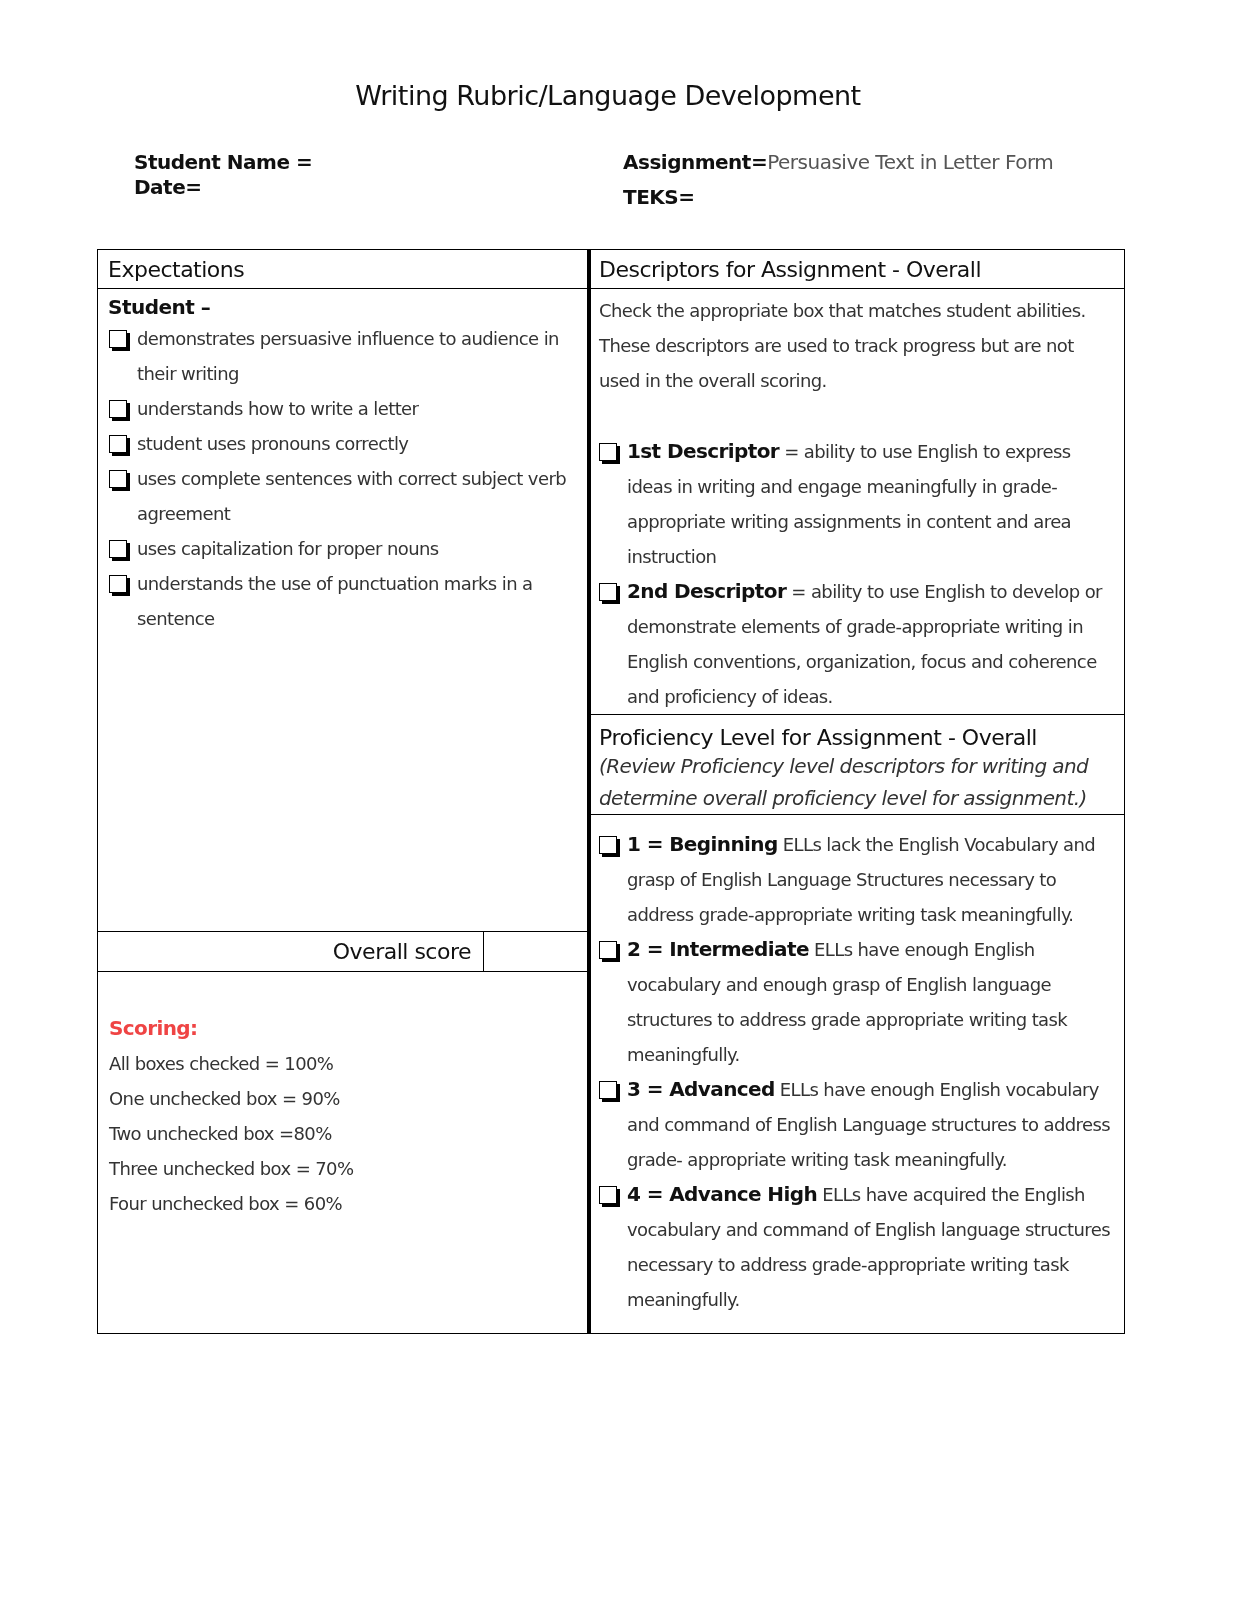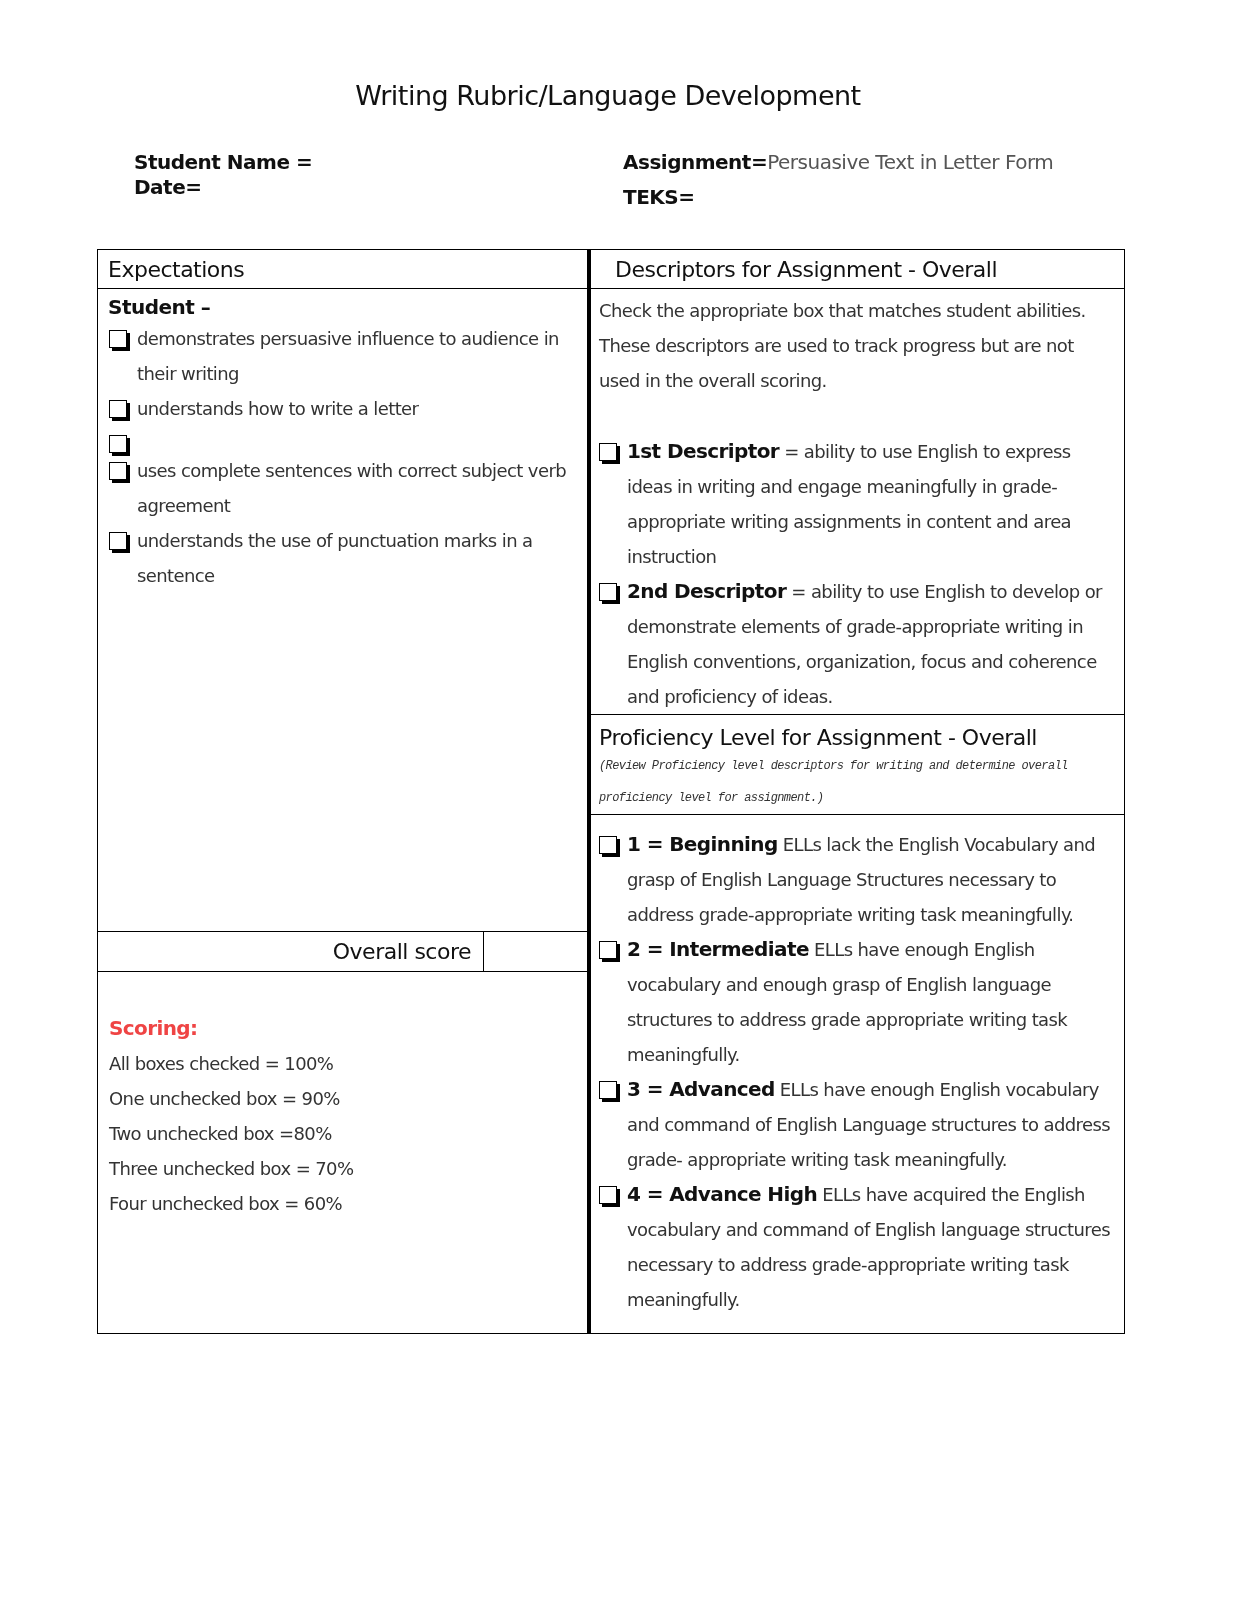--- a/index.html
+++ b/index.html
@@ -20,21 +20,21 @@
   .score-row .lbl { width: 373px; text-align: right; padding-right: 12px; font-size: 22px; line-height: 40px; border-right: 1.5px solid #000; letter-spacing: -0.5px; }
   .score-row .cell { flex: 1; }
   .scoring { position: absolute; left: 11px; top: 760px; font-size: 18px; color: #333; letter-spacing: -0.6px; }
   .scoring .ttl { font-size: 20px; font-weight: bold; color: #ef4444; line-height: 36px; }
   .scoring .ln { line-height: 35px; }
   .intro { padding: 4px 16px 0 8px; font-size: 18px; line-height: 35px; color: #333; letter-spacing: -0.6px; }
   .desc-list { padding: 0 14px 0 8px; margin-top: 36px; }
   .desc-list .item b, .prof-list .item b { color: #111; font-size: 20px; }
   .sec2 { position: absolute; left: 0; top: 464px; width: 533px; border-top: 1.5px solid #000; }
   .sec2 .hdr2 { font-size: 22px; padding: 10px 0 0 8px; letter-spacing: -0.5px; }
-  .sec2 .note { font-style: italic; font-size: 12px; line-height: 32px; color: #333; padding: 0 8px; letter-spacing: -0.6px; font-family: Liberation Mono, monospace; }
+  .sec2 .note { font-style: italic; font-size: 20px; line-height: 32px; color: #333; padding: 0 8px; letter-spacing: -0.6px; }
   .prof-list { border-top: 1.5px solid #000; padding: 12px 14px 0 8px; }
 </style>
 </head>
 <body>
 
 <div class="page-title">Writing Rubric/Language Development</div>
 
 <div class="meta" style="left:109px; top:150px;">
   <b>Student Name =</b>
   <span class="val"></span>
@@ -59,24 +59,29 @@
       <div class="item">
           <span class="cb"></span>
           <span>demonstrates persuasive influence to audience in their writing</span>
         </div>
       <div class="item">
           <span class="cb"></span>
           <span>understands how to write a letter</span>
         </div>
       <div class="item">
           <span class="cb"></span>
+          <span>student uses pronouns correctly</span>
         </div>
       <div class="item">
           <span class="cb"></span>
           <span>uses complete sentences with correct subject verb agreement</span>
+        </div>
+      <div class="item">
+          <span class="cb"></span>
+          <span>uses capitalization for proper nouns</span>
         </div>
       <div class="item">
           <span class="cb"></span>
           <span>understands the use of punctuation marks in a sentence</span>
         </div>
     </div>
 
     <div class="score-row" style="top:681px; border-bottom:1.5px solid #000;">
       <div class="lbl">Overall score</div>
       <div class="cell"></div>
@@ -86,21 +91,21 @@
       <div class="ttl">Scoring:</div>
       <div class="ln">All boxes checked = 100%</div>
       <div class="ln">One unchecked box = 90%</div>
       <div class="ln">Two unchecked box =80%</div>
       <div class="ln">Three unchecked box = 70%</div>
       <div class="ln">Four unchecked box = 60%</div>
     </div>
   </div>
 
   <div class="col-right">
-    <div class="hdr" style="padding-left:24px;">Descriptors for Assignment - Overall</div>
+    <div class="hdr" style="padding-left:8px;">Descriptors for Assignment - Overall</div>
     <div class="intro">Check the appropriate box that matches student abilities. These descriptors are used to track progress but are not used in the overall scoring.</div>
     <div class="desc-list">
       <div class="item">
           <span class="cb"></span>
           <span><b>1st Descriptor</b><span> = ability to use English to express ideas in writing and engage meaningfully in grade-appropriate writing assignments in content and area instruction</span></span>
         </div>
       <div class="item">
           <span class="cb"></span>
           <span><b>2nd Descriptor</b><span> = ability to use English to develop or demonstrate elements of grade-appropriate writing in English conventions, organization, focus and coherence and proficiency of ideas.</span></span>
         </div>

